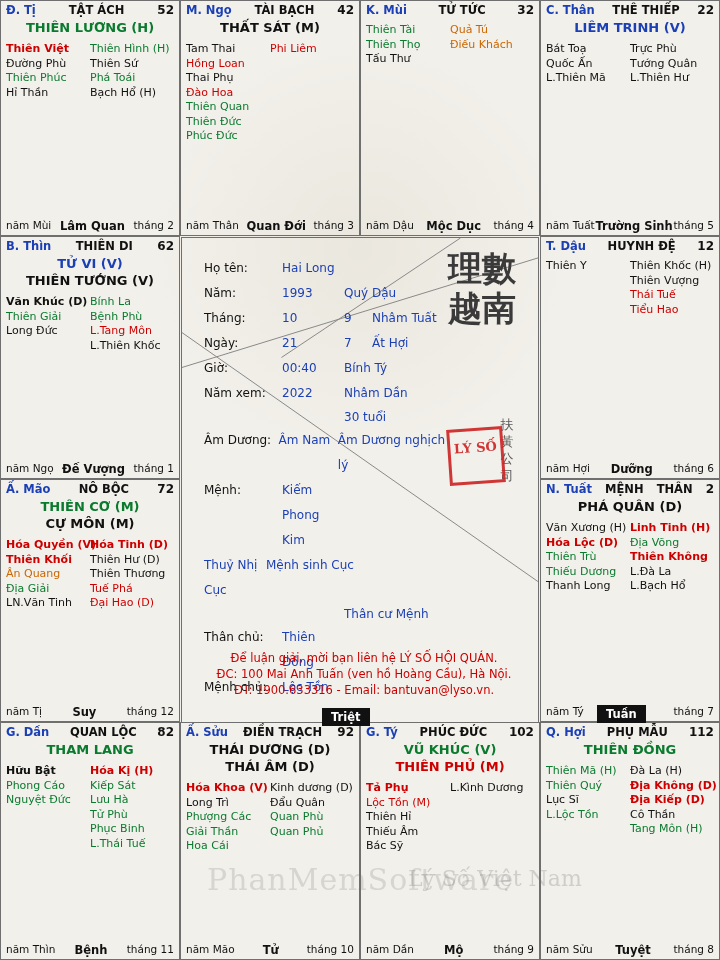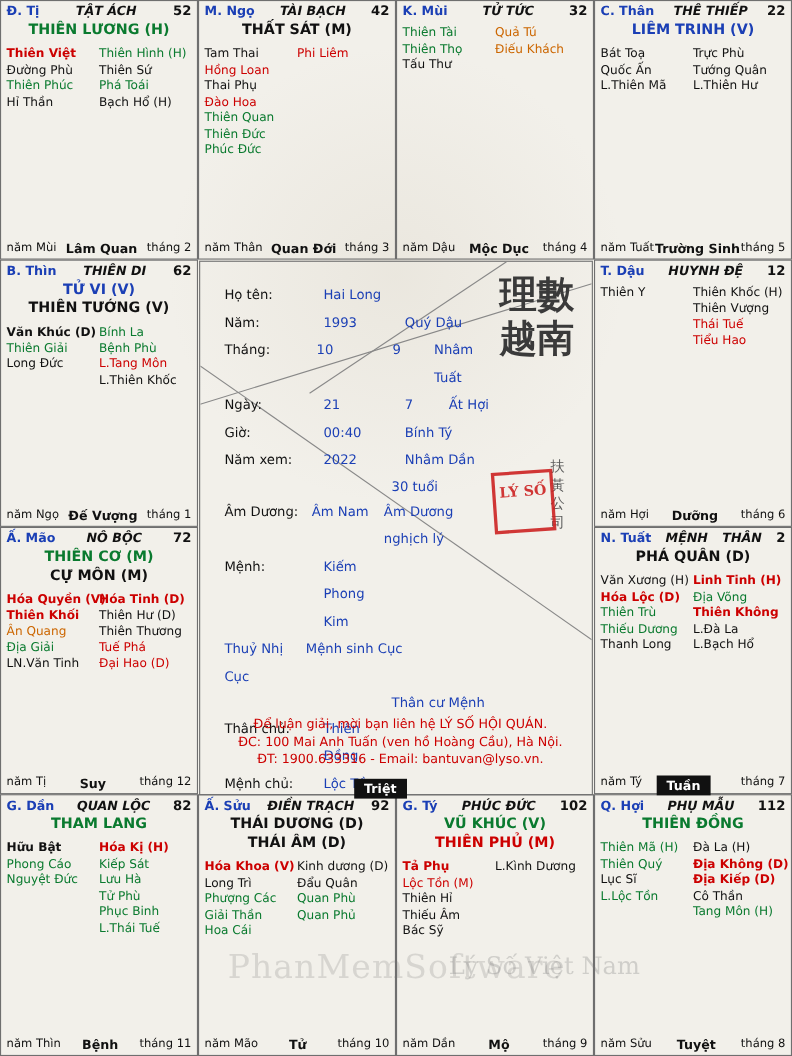--- a/index.html
+++ b/index.html
@@ -26,21 +26,21 @@
     background:rgba(255,255,255,0.02);
     overflow:hidden;
   }
   .hdr{
     position:absolute;top:2px;left:0;width:100%;
     display:flex;justify-content:space-between;align-items:baseline;
     padding:0 5px;box-sizing:border-box;
     font-size:11.5px;font-weight:bold;
   }
   .hdr .chi{color:#1b3fb5;}
-  .hdr .cung{color:#111;font-weight:bold;font-style:italic;}
+  .hdr .cung{color:#111;font-weight:bold;}
   .hdr .num{color:#111;font-weight:bold;font-size:12px;}
   .mainstars{
     position:absolute;top:18px;left:0;width:100%;
     text-align:center;
     font-size:13px;font-weight:bold;line-height:17px;
   }
   .ms-red{color:#cc0000;}
   .ms-green{color:#0a7a2f;}
   .ms-blue{color:#1b3fb5;}
   .ms-black{color:#111;}
@@ -65,26 +65,26 @@
   #center{
     position:absolute;left:181px;top:237px;width:358px;height:486px;
     border:1px solid #6f6f6f;box-sizing:border-box;
     overflow:hidden;
   }
   #center .lines{position:absolute;left:0;top:0;width:100%;height:100%;}
   .info{
     position:absolute;left:22px;top:18px;width:250px;
     font-size:12px;color:#1b3fb5;
   }
-  .irow{display:flex;line-height:25px;gap:12px;}
+  .irow{display:flex;line-height:25px;}
   .ilabel{width:78px;color:#111;font-weight:normal;}
   .ival{color:#1b3fb5;}
   .bigchi{
     position:absolute;right:16px;top:10px;
-    width:80px;text-align:right;
+    width:80px;text-align:center;
     font-family:"DejaVu Serif","Liberation Serif",serif;
     font-size:34px;font-weight:bold;color:#3a3a3a;line-height:40px;
   }
   .sidechi{
     position:absolute;right:22px;top:178px;
     width:18px;text-align:center;
     font-family:"DejaVu Serif","Liberation Serif",serif;
     font-size:13px;color:#5a5a5a;line-height:17px;
   }
   .stamp{

